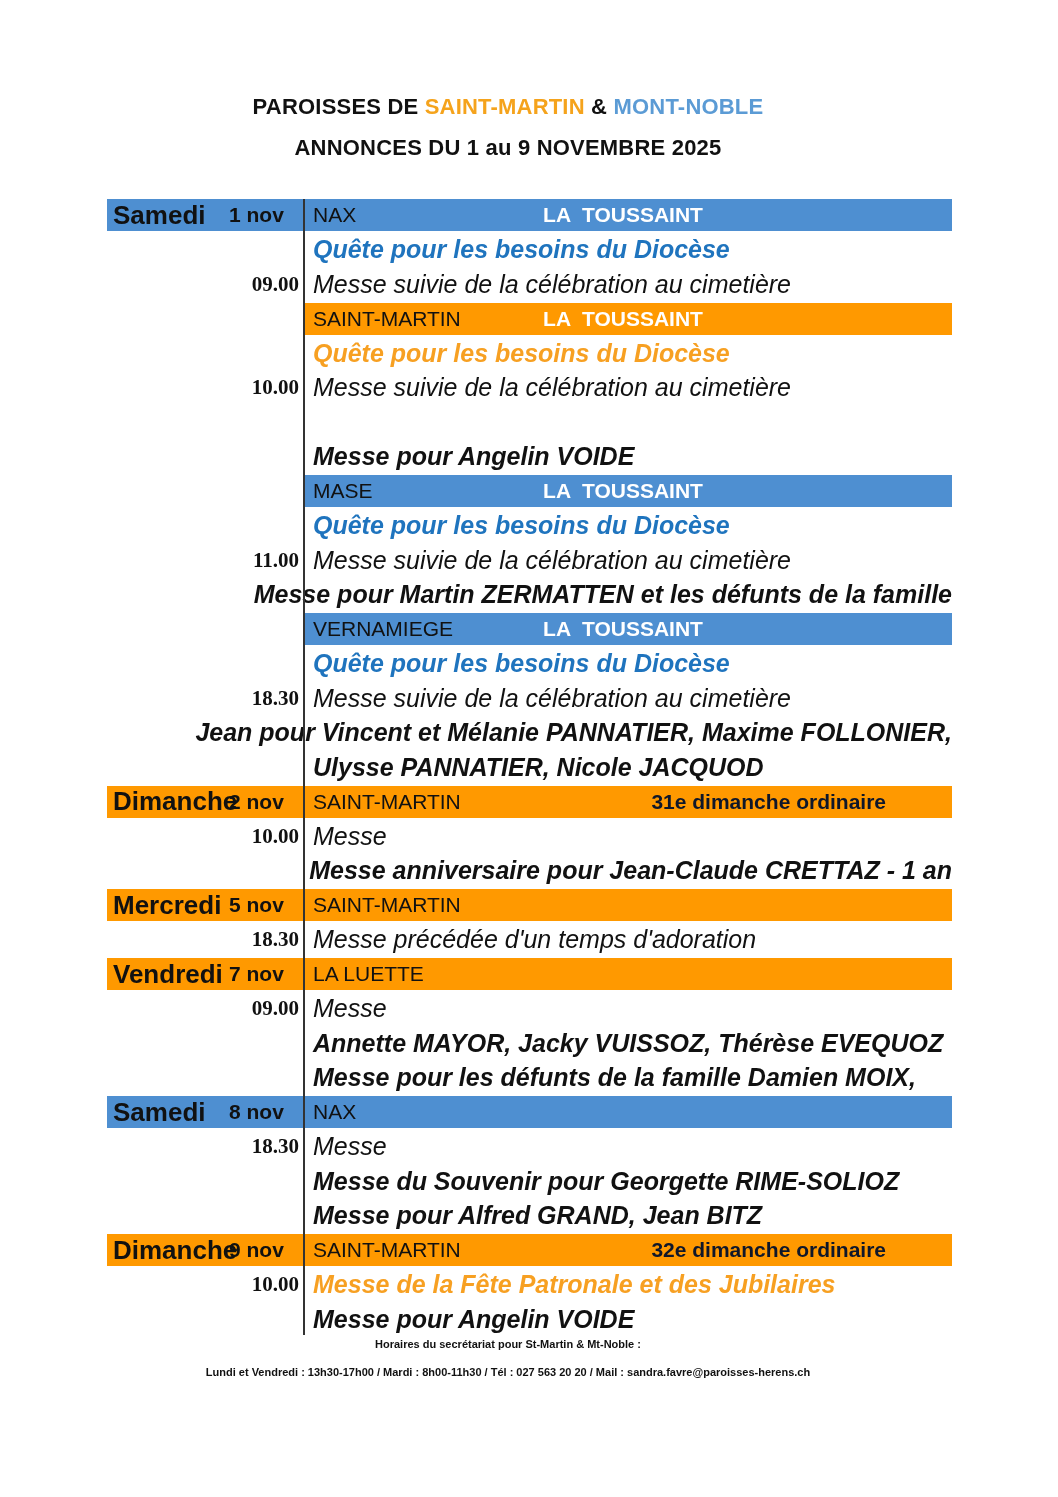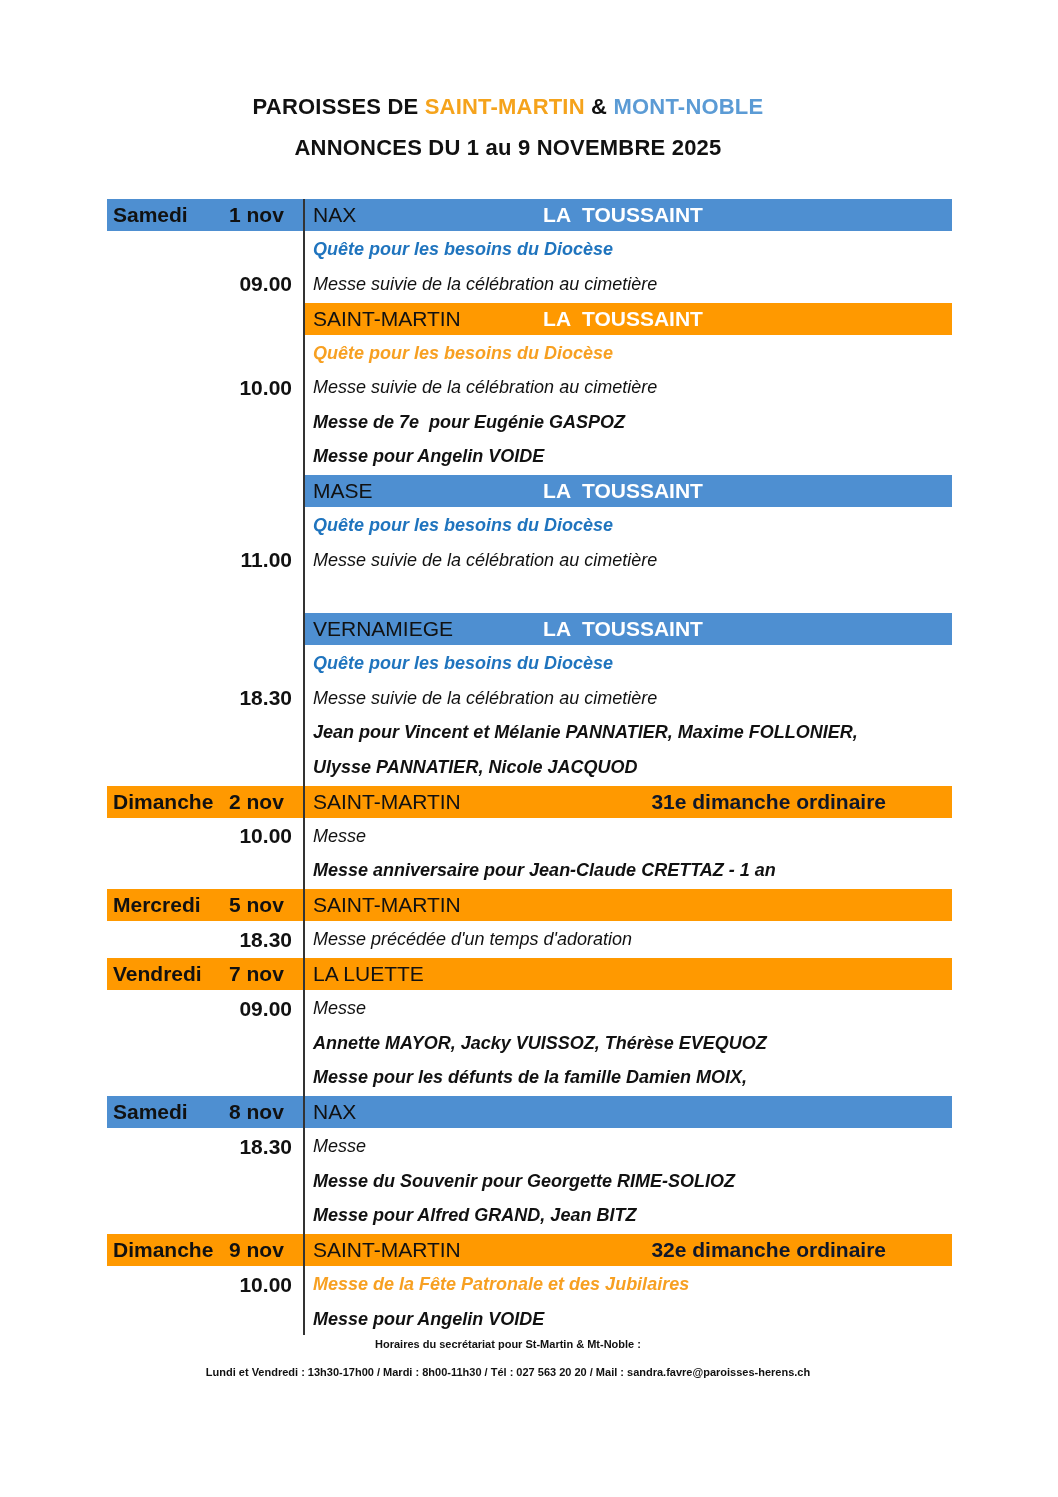--- a/index.html
+++ b/index.html
@@ -24,33 +24,33 @@
   .schedule { position: relative; margin: 38px 0 0 107px; width: 845px; }
   .schedule::after {
     content: ""; position: absolute; left: 196px; top: 0; bottom: 0;
     width: 2px; background: #333;
   }
   .row { display: flex; height: 32px; margin-bottom: 2.5px; align-items: center; }
   .bar-blue { background: var(--bar-blue); }
   .bar-orange { background: var(--bar-orange); }
 
   .cell { height: 100%; display: flex; align-items: center; }
-  .cell.day  { width: 118px; padding-left: 6px; font-weight: 700; font-size: 21px; }
+  .cell.day  { width: 118px; padding-left: 6px; font-weight: 700; font-size: 26px; }
   .cell.date { width: 78px;  padding-left: 4px; font-weight: 700; font-size: 21px; }
-  .cell.date.time { justify-content: flex-end; padding-left: 0; padding-right: 11px; }
+  .cell.date.time { justify-content: flex-end; padding-left: 0; padding-right: 4px; font-family: Liberation Serif, serif; }
   .cell.content { flex: 1; position: relative; padding-left: 10px; }
 
   .venue { font-weight: 400; font-size: 21px; white-space: pre; position: relative; z-index: 1; }
   .feast {
     position: absolute; left: 0; right: 9px; text-align: center;
     color: #fff; font-weight: 700; font-size: 21px; white-space: pre;
   }
   .right-label { margin-left: auto; padding-right: 66px; color: #0f172a; font-weight: 700; font-size: 21px; white-space: pre; }
 
-  .text { font-style: italic; font-size: 18px; white-space: pre; }
+  .text { font-style: italic; font-size: 25px; white-space: pre; }
   .bold { font-weight: 700; }
   .c-blue { color: var(--text-blue); }
   .c-orange { color: var(--text-orange); }
 
   
   .footer { text-align: center; font-weight: 700; color: #111; }
   .footer-line1 { font-size: 11px; }
   .footer-line2 { font-size: 11px; margin-top: 16px; }
 </style>
 </head>
@@ -106,23 +106,20 @@
       <div class="row event">
         <div class="cell day"></div>
         <div class="cell date time">10.00</div>
         <div class="cell content">
           <span class="text">Messe suivie de la célébration au cimetière</span>
         </div>
       </div>
       <div class="row intention">
         <div class="cell day"></div>
         <div class="cell date"></div>
-        <div class="cell content">
-          <span class="text bold">Messe de 7e  pour Eugénie GASPOZ</span>
-        </div>
       </div>
       <div class="row intention">
         <div class="cell day"></div>
         <div class="cell date"></div>
         <div class="cell content">
           <span class="text bold">Messe pour Angelin VOIDE</span>
         </div>
       </div>
       <div class="row venue-header">
         <div class="cell day"></div>
@@ -142,20 +139,23 @@
       <div class="row event">
         <div class="cell day"></div>
         <div class="cell date time">11.00</div>
         <div class="cell content">
           <span class="text">Messe suivie de la célébration au cimetière</span>
         </div>
       </div>
       <div class="row intention">
         <div class="cell day"></div>
         <div class="cell date"></div>
+        <div class="cell content">
+          <span class="text bold">Messe pour Martin ZERMATTEN et les défunts de la famille</span>
+        </div>
       </div>
       <div class="row venue-header">
         <div class="cell day"></div>
         <div class="cell date"></div>
         <div class="cell content bar-blue">
           <span class="venue">VERNAMIEGE</span>
           <span class="feast">LA  TOUSSAINT</span>
         </div>
       </div>
       <div class="row note">

